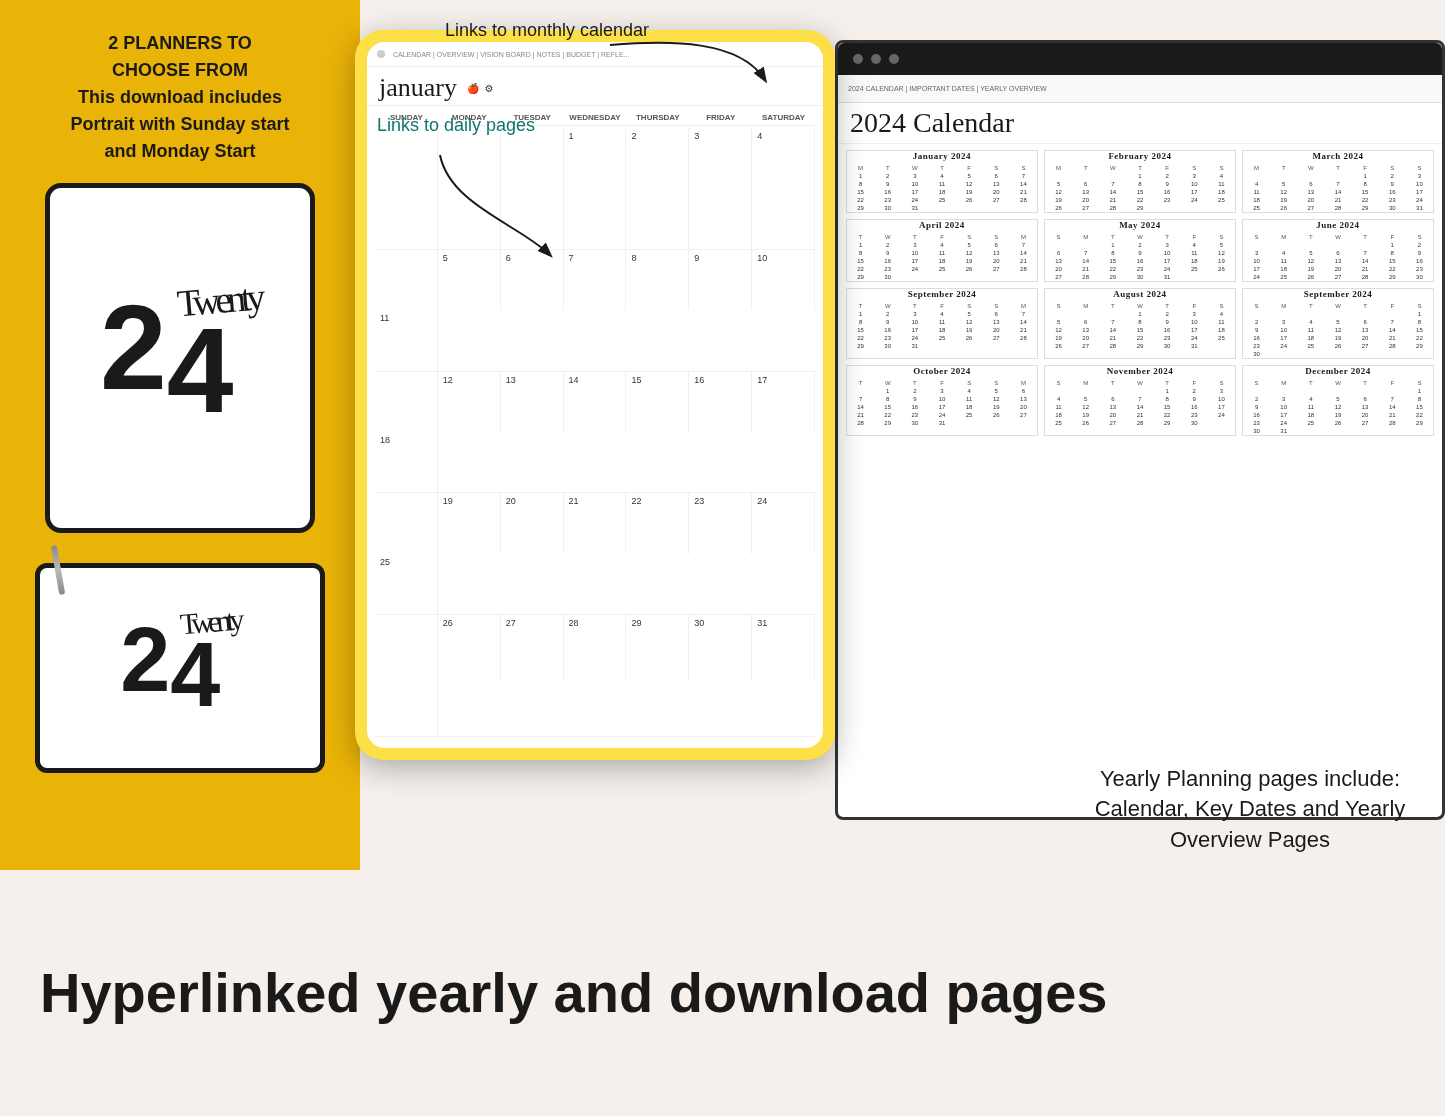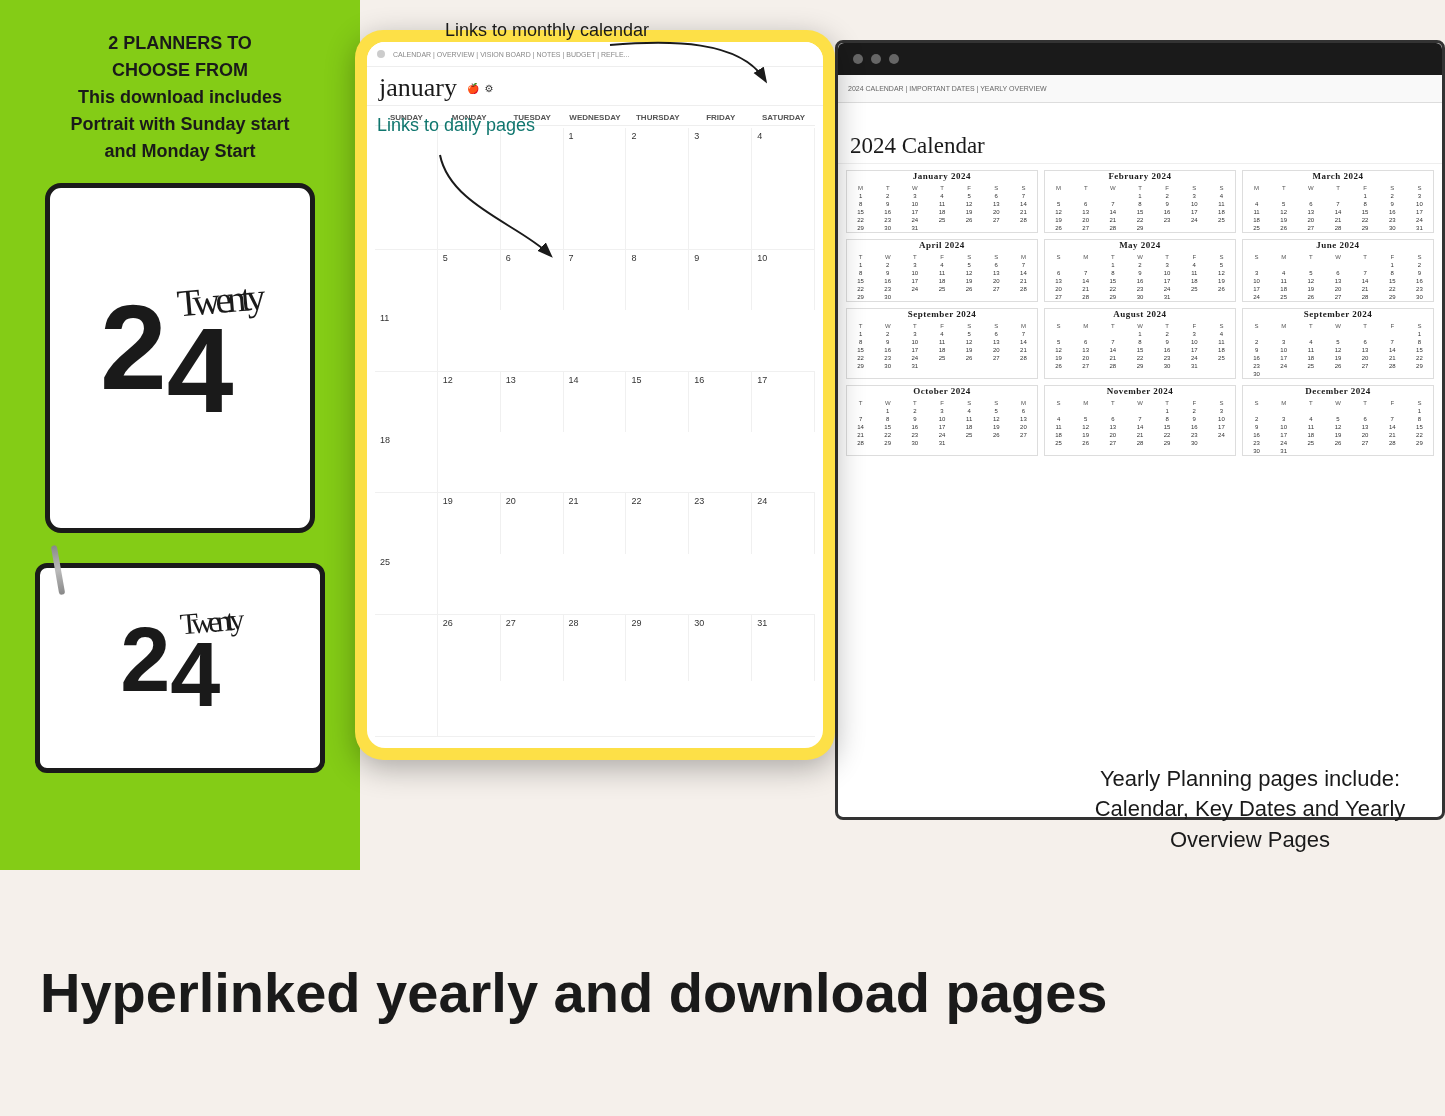--- a/index.html
+++ b/index.html
@@ -12,21 +12,21 @@
       position: relative;
     }
 
     
     .left-panel {
       position: absolute;
       left: 0;
       top: 0;
       width: 360px;
       height: 870px;
-      background-color: #84cc16;
+      background-color: #eab308;
       display: flex;
       flex-direction: column;
       align-items: center;
       padding: 30px 20px 20px 20px;
     }
 
     .left-top-text {
       text-align: center;
       font-family: Arial, Helvetica, sans-serif;
       font-size: 18px;
@@ -184,23 +184,22 @@
     .calendar-title-bar {
       display: flex;
       justify-content: space-between;
       align-items: center;
       padding: 4px 12px;
       border-bottom: 1px solid #eee;
     }
 
     .calendar-year-title {
       font-family: 'Brush Script MT', cursive;
-      font-size: 23px;
+      font-size: 28px;
       color: #1a1a1a;
-      margin-top: 26px;
     }
 
     .yearly-grid {
       display: grid;
       grid-template-columns: repeat(3, 1fr);
       gap: 6px;
       padding: 6px 8px;
     }
 
     .month-block {

